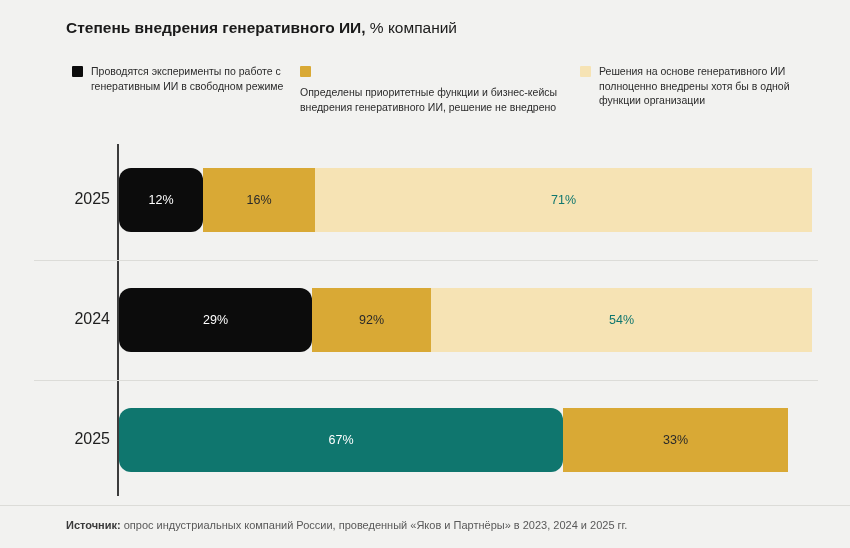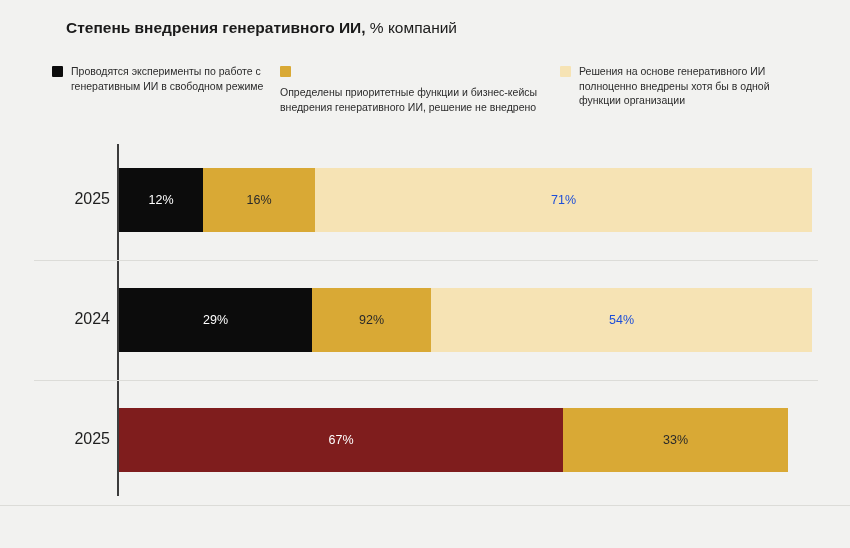--- a/index.html
+++ b/index.html
@@ -26,21 +26,21 @@
     width: 740px;
     font-size: 15.5px;
     line-height: 20px;
   }
   .title-main { font-weight: bold; }
   .title-sub { font-weight: normal; }
 
   
   .legend {
     position: absolute;
-    left: 52px; top: 64px;
+    left: 72px; top: 64px;
     width: 750px;
     display: flex;
     gap: 0px;
   }
   .legend-item {
     display: flex;
     align-items: flex-start;
     gap: 8px;
     font-size: 10.5px;
     line-height: 14.5px;
@@ -105,23 +105,23 @@
     align-items: stretch;
   }
   .seg {
     display: flex;
     align-items: center;
     justify-content: center;
     font-size: 12.5px;
     overflow: hidden;
     white-space: nowrap;
   }
-  .seg.dark { color: #ffffff; }
+  .seg.dark { color: #ffffff; border-radius: 12px; }
   .seg.mid  { color: #2a2a2a; }
-  .seg.light{ color: #1d4ed8; }
+  .seg.light{ color: #0f766e; }
 
   
   .footer-rule {
     position: absolute;
     left: 0; top: 505px;
     width: 850px; height: 1px;
     background: #dcdcd8;
   }
   .footer {
     position: absolute;
@@ -177,21 +177,24 @@
         <div class="seg dark" style="background:#0c0c0c;width:193px;">29%</div>
         <div class="seg mid" style="background:#d9a935;width:119px;">92%</div>
         <div class="seg light" style="background:#f6e3b4;width:381px;text-align:right;">54%</div>
       </div>
     </div>
 
     <div class="row r2">
       <div class="row-sep"></div>
       <div class="row-label">2025</div>
       <div class="bar">
-        <div class="seg dark" style="background:#7f1d1d;width:444px;">67%</div>
+        <div class="seg dark" style="background:#0f766e;width:444px;">67%</div>
         <div class="seg mid" style="background:#d9a935;width:225px;">33%</div>
       </div>
     </div>
   </div>
 
   <div class="footer-rule"></div>
+  <div class="footer">
+    <b>Источник:</b><span> опрос индустриальных компаний России, проведенный «Яков и Партнёры» в 2023, 2024 и 2025 гг.</span>
+  </div>
 
 </div>
 
 </body></html>

